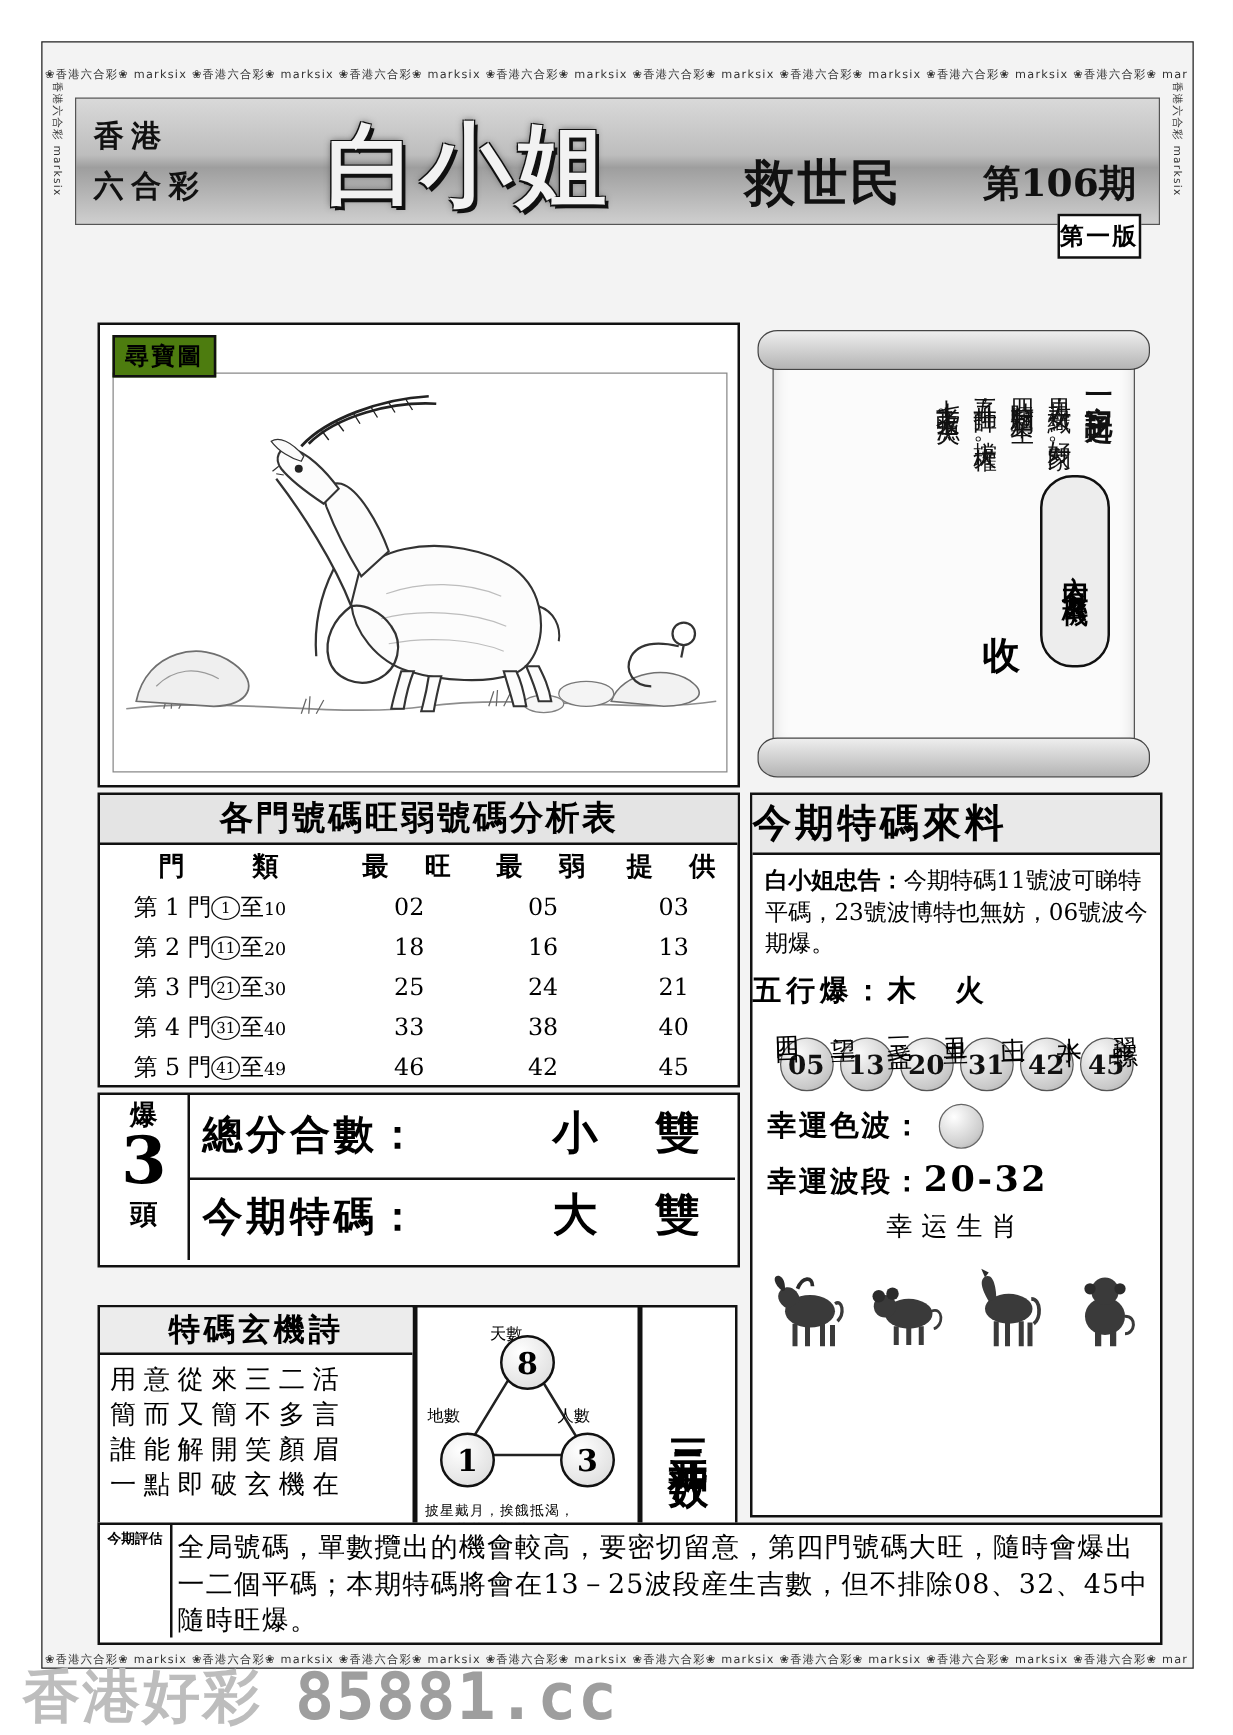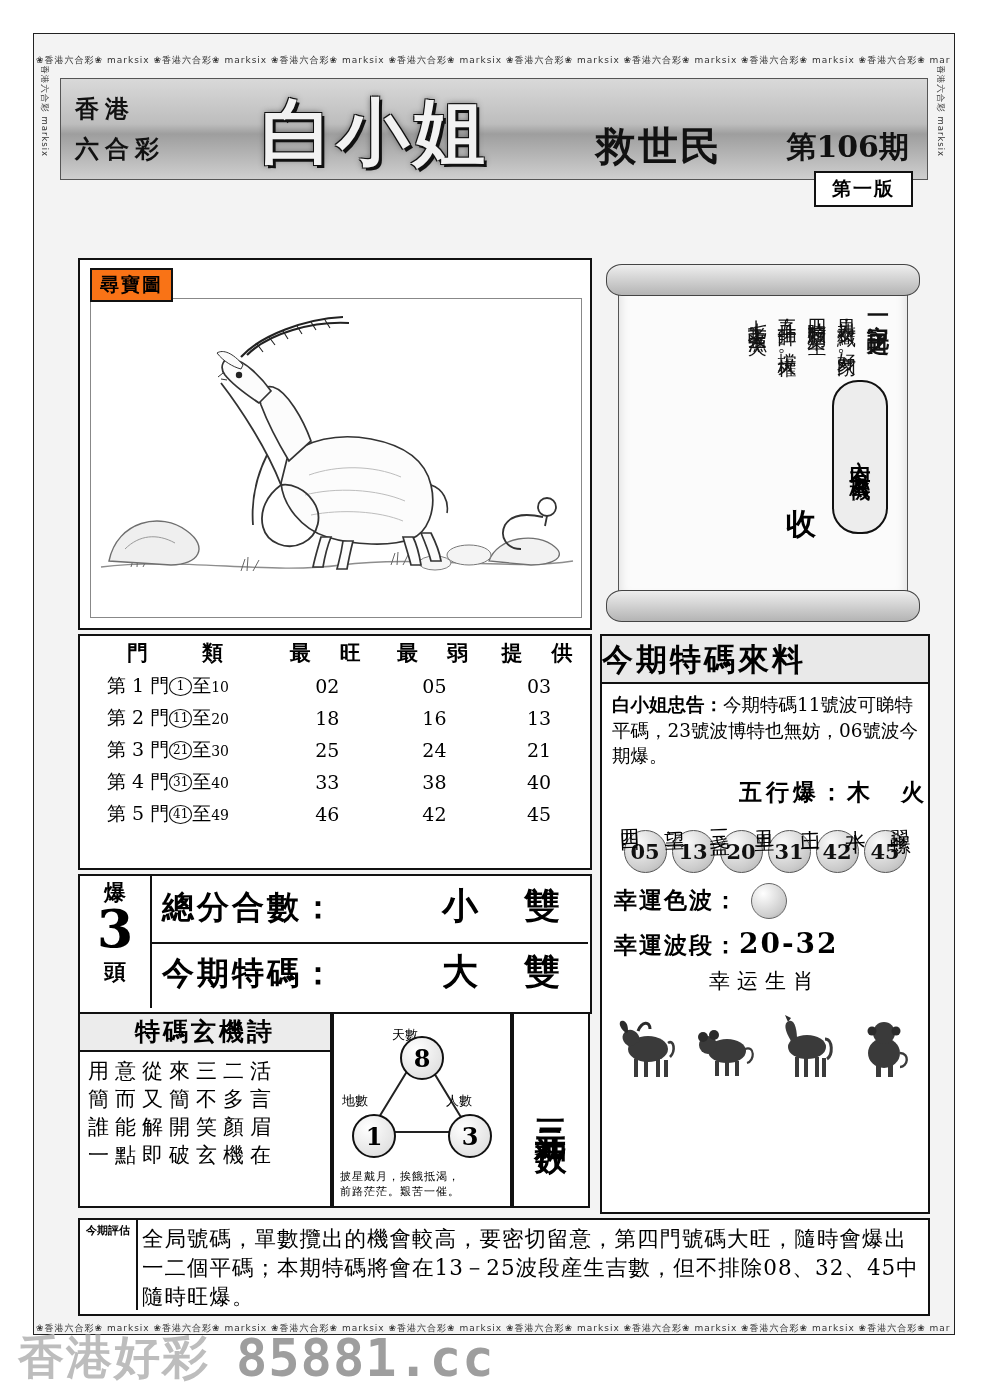--- a/index.html
+++ b/index.html
@@ -23,25 +23,25 @@
   
   .masthead{position:absolute;left:60px;top:78px;width:866px;height:100px;background:linear-gradient(180deg,#d9d9d9,#bdbdbd 45%,#9e9e9e 55%,#cfcfcf);border:1px solid #555;}
   .mh-left{position:absolute;left:14px;top:14px;width:150px;text-align:left;color:#111;}
   .mh-left .l1,.mh-left .l2{font-family:"DejaVu Serif","Liberation Serif",serif;font-weight:bold;letter-spacing:6px;}
   .mh-left .l1{font-size:24px;}
   .mh-left .l2{font-size:24px;margin-top:8px;}
   .mh-title{position:absolute;left:200px;top:6px;font-family:"DejaVu Serif","Liberation Serif",serif;font-size:72px;font-weight:bold;letter-spacing:4px;color:#f2f2f2;
     text-shadow:3px 3px 0 #111,-1px -1px 0 #111,1px -1px 0 #111,-1px 1px 0 #111, 0 0 6px #555;}
   .mh-sub{position:absolute;left:535px;top:40px;font-family:"DejaVu Serif","Liberation Serif",serif;font-size:40px;font-weight:bold;letter-spacing:2px;color:#111;}
   .mh-issue{position:absolute;right:18px;top:48px;font-family:"DejaVu Serif","Liberation Serif",serif;font-size:30px;font-weight:bold;color:#111;}
-  .mh-edition{position:absolute;right:14px;top:92px;border:2px solid #111;background:#fff;font-family:"DejaVu Serif","Liberation Serif",serif;font-size:19px;font-weight:bold;padding:3px 16px;letter-spacing:2px;}
+  .mh-edition{position:absolute;right:14px;top:92px;border:2px solid #111;background:#fff;font-family:"DejaVu Serif","Liberation Serif",serif;font-size:19px;font-weight:bold;padding:3px 0;letter-spacing:2px;}
 
   
   .picbox{position:absolute;left:78px;top:258px;width:510px;height:368px;background:#fff;border:2px solid #111;}
-  .pic-label{position:absolute;left:10px;top:8px;border:2px solid #111;background:#f97316;font-family:"DejaVu Serif","Liberation Serif",serif;font-size:19px;font-weight:bold;padding:2px 8px;letter-spacing:2px;z-index:4;}
+  .pic-label{position:absolute;left:10px;top:8px;border:2px solid #111;background:#4d7c0f;font-family:"DejaVu Serif","Liberation Serif",serif;font-size:19px;font-weight:bold;padding:2px 8px;letter-spacing:2px;z-index:4;}
   .pic-inner{position:absolute;left:10px;top:38px;width:490px;height:318px;background:#fff;border:1px solid #888;overflow:hidden;}
 
   
   .scroll{position:absolute;left:600px;top:258px;width:326px;height:368px;}
   .scroll-body{position:absolute;left:18px;top:20px;width:288px;height:320px;background:#fbfbfb;border:1px solid #555;box-shadow:inset 0 0 12px rgba(0,0,0,.15);}
   .scroll-top{position:absolute;left:6px;top:6px;width:312px;height:30px;background:linear-gradient(180deg,#eee,#b4b4b4);border:1px solid #444;border-radius:16px/14px;}
   .scroll-bot{position:absolute;left:6px;top:332px;width:312px;height:30px;background:linear-gradient(180deg,#eee,#b4b4b4);border:1px solid #444;border-radius:16px/14px;}
   .poem{position:absolute;right:34px;top:46px;height:268px;display:flex;flex-direction:row-reverse;gap:6px;}
   .poem .col{writing-mode:vertical-rl;text-orientation:upright;font-family:"DejaVu Serif","Liberation Serif",serif;font-size:19px;line-height:1.25;letter-spacing:3px;color:#111;}
   .poem .col.first{font-size:22px;font-weight:bold;}
@@ -65,40 +65,40 @@
   .boom .b1,.boom .b3{font-size:22px;font-weight:bold;line-height:1;margin-top:5px;}
   .boom .b2{font-size:52px;font-weight:bold;line-height:1;}
   .rowbox{position:absolute;left:72px;width:436px;height:66px;}
   .rowbox.r1{top:0;border-bottom:2px solid #111;}
   .rowbox.r2{top:66px;}
   .rowbox .lbl{position:absolute;left:10px;top:10px;font-family:"DejaVu Serif","Liberation Serif",serif;font-size:32px;font-weight:bold;letter-spacing:3px;}
   .rowbox .v1{position:absolute;left:290px;top:6px;font-family:"DejaVu Serif","Liberation Serif",serif;font-size:36px;font-weight:bold;}
   .rowbox .v2{position:absolute;left:372px;top:6px;font-family:"DejaVu Serif","Liberation Serif",serif;font-size:36px;font-weight:bold;}
 
   
-  .bottomleft{position:absolute;left:78px;top:1012px;width:481px;height:196px;}
+  .bottomleft{position:absolute;left:78px;top:1044px;width:481px;height:196px;}
   .poembox{position:absolute;left:0;top:0;width:250px;height:192px;border:2px solid #111;background:#fff;}
   .poembox h4{margin:0;height:36px;line-height:36px;text-align:center;font-family:"DejaVu Serif","Liberation Serif",serif;font-size:25px;font-weight:bold;letter-spacing:3px;border-bottom:2px solid #111;background:#ececec;}
   .poembox .lines{padding:6px 8px 0 8px;}
   .poembox .lines div{font-family:"DejaVu Serif","Liberation Serif",serif;font-size:21px;letter-spacing:6px;line-height:1.33;}
 
   .tribox{position:absolute;left:254px;top:0;width:176px;height:192px;border:2px solid #111;background:#fff;}
   .tri-lbl{position:absolute;font-family:"DejaVu Serif","Liberation Serif",serif;font-size:13px;}
   .ball{position:absolute;width:40px;height:40px;border-radius:50%;border:2px solid #111;background:radial-gradient(circle at 35% 30%,#fff,#d8d8d8);font-family:"DejaVu Serif","Liberation Serif",serif;font-size:24px;font-weight:bold;display:flex;align-items:center;justify-content:center;}
   .tri-foot{position:absolute;left:6px;top:156px;width:164px;font-family:"DejaVu Serif","Liberation Serif",serif;font-size:11px;line-height:1.35;letter-spacing:1px;}
 
   .sanyuan{position:absolute;left:434px;top:0;width:74px;height:192px;border:2px solid #111;background:#fff;display:flex;align-items:center;justify-content:center;}
   .sanyuan span{writing-mode:vertical-rl;text-orientation:upright;font-family:"DejaVu Serif","Liberation Serif",serif;font-size:32px;font-weight:bold;letter-spacing:8px;}
 
   
   .rightcol{position:absolute;left:600px;top:634px;width:326px;height:576px;border:2px solid #111;background:#fff;}
   .rc-title{height:46px;line-height:46px;text-align:left;font-family:"DejaVu Serif","Liberation Serif",serif;font-size:31px;font-weight:bold;letter-spacing:3px;border-bottom:2px solid #111;background:#e9e9e9;}
   .rc-advice{padding:8px 8px 0 10px;font-family:"DejaVu Serif","Liberation Serif",serif;font-size:18.5px;line-height:1.38;letter-spacing:0px;}
   .rc-advice b{font-weight:bold;}
-  .rc-wuxing{margin-top:8px;text-align:right;font-family:"DejaVu Serif","Liberation Serif",serif;font-size:23px;font-weight:bold;letter-spacing:4px;}
+  .rc-wuxing{margin-top:8px;text-align:left;font-family:"DejaVu Serif","Liberation Serif",serif;font-size:23px;font-weight:bold;letter-spacing:4px;}
   .rc-hand{margin-top:6px;padding:0 14px;display:flex;justify-content:space-between;font-family:"DejaVu Serif","Liberation Serif",serif;font-size:20px;}
   .rc-hand .hcol{writing-mode:vertical-rl;text-orientation:upright;letter-spacing:4px;transform:rotate(-2deg);}
   .nums{margin-top:8px;display:flex;justify-content:center;gap:5px;}
   .numball{width:41px;height:41px;border-radius:50%;background:radial-gradient(circle at 34% 28%,#fafafa,#c9c9c9 70%,#a8a8a8);border:1px solid #555;display:flex;align-items:center;justify-content:center;font-family:"DejaVu Serif","Liberation Serif",serif;font-size:21px;font-weight:bold;color:#111;}
   .rc-line{margin-top:10px;padding-left:12px;display:flex;align-items:center;font-family:"DejaVu Serif","Liberation Serif",serif;font-size:23px;font-weight:bold;letter-spacing:2px;}
   .colorball{width:34px;height:34px;border-radius:50%;margin-left:12px;background:radial-gradient(circle at 33% 28%,#fff,#d0d0d0 70%,#9b9b9b);border:1px solid #666;}
   .rc-band{margin-top:8px;padding-left:12px;font-family:"DejaVu Serif","Liberation Serif",serif;font-size:23px;font-weight:bold;letter-spacing:2px;}
   .rc-band b{font-size:28px;}
   .rc-lucky{margin-top:6px;text-align:center;font-family:"DejaVu Serif","Liberation Serif",serif;font-size:21px;letter-spacing:7px;}
   .zodiacs{margin-top:4px;height:84px;display:flex;justify-content:space-around;align-items:flex-end;padding:0 6px;}
@@ -230,20 +230,21 @@
       <div class="col">五子挂帥，撐大權。</div>
       <div class="col">七十老夫收漁夫。</div>
     </div>
     <div class="collect">收</div>
     <div class="seal">
       <span>內有玄機</span>
     </div>
   </div>
 
   <div class="analysis">
+    <h3>各門號碼旺弱號碼分析表</h3>
     <table class="an">
       <tbody>
           <tr>
         <th style="width:38%">門　　類</th>
         <th style="width:21%">最　旺</th>
         <th style="width:21%">最　弱</th>
         <th style="width:20%">提　供</th>
       </tr>
       <tr>
         <td class="gate"><span>第 1 門</span><span class="circ">1</span><span>至</span><span class="small">10</span></td>

